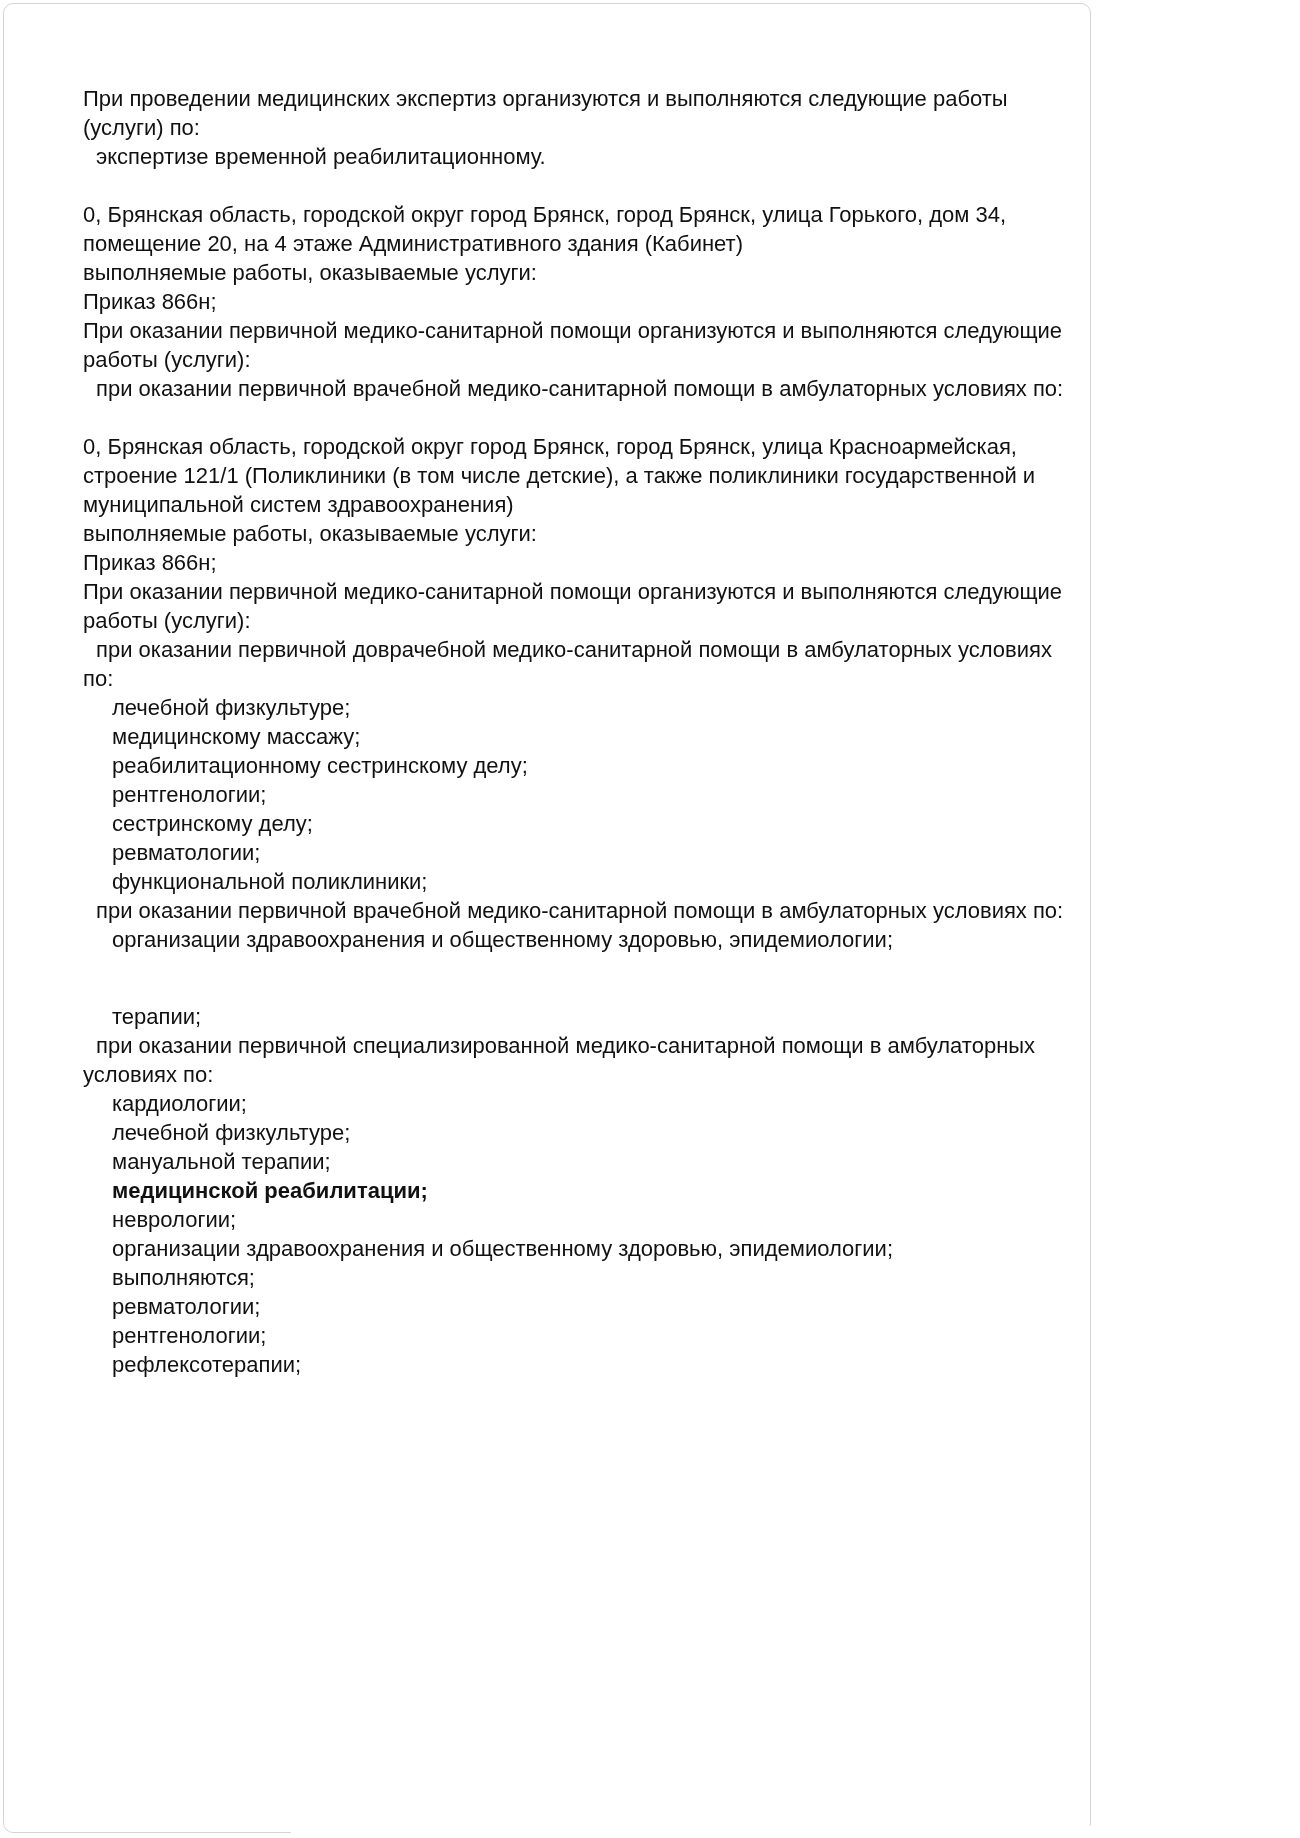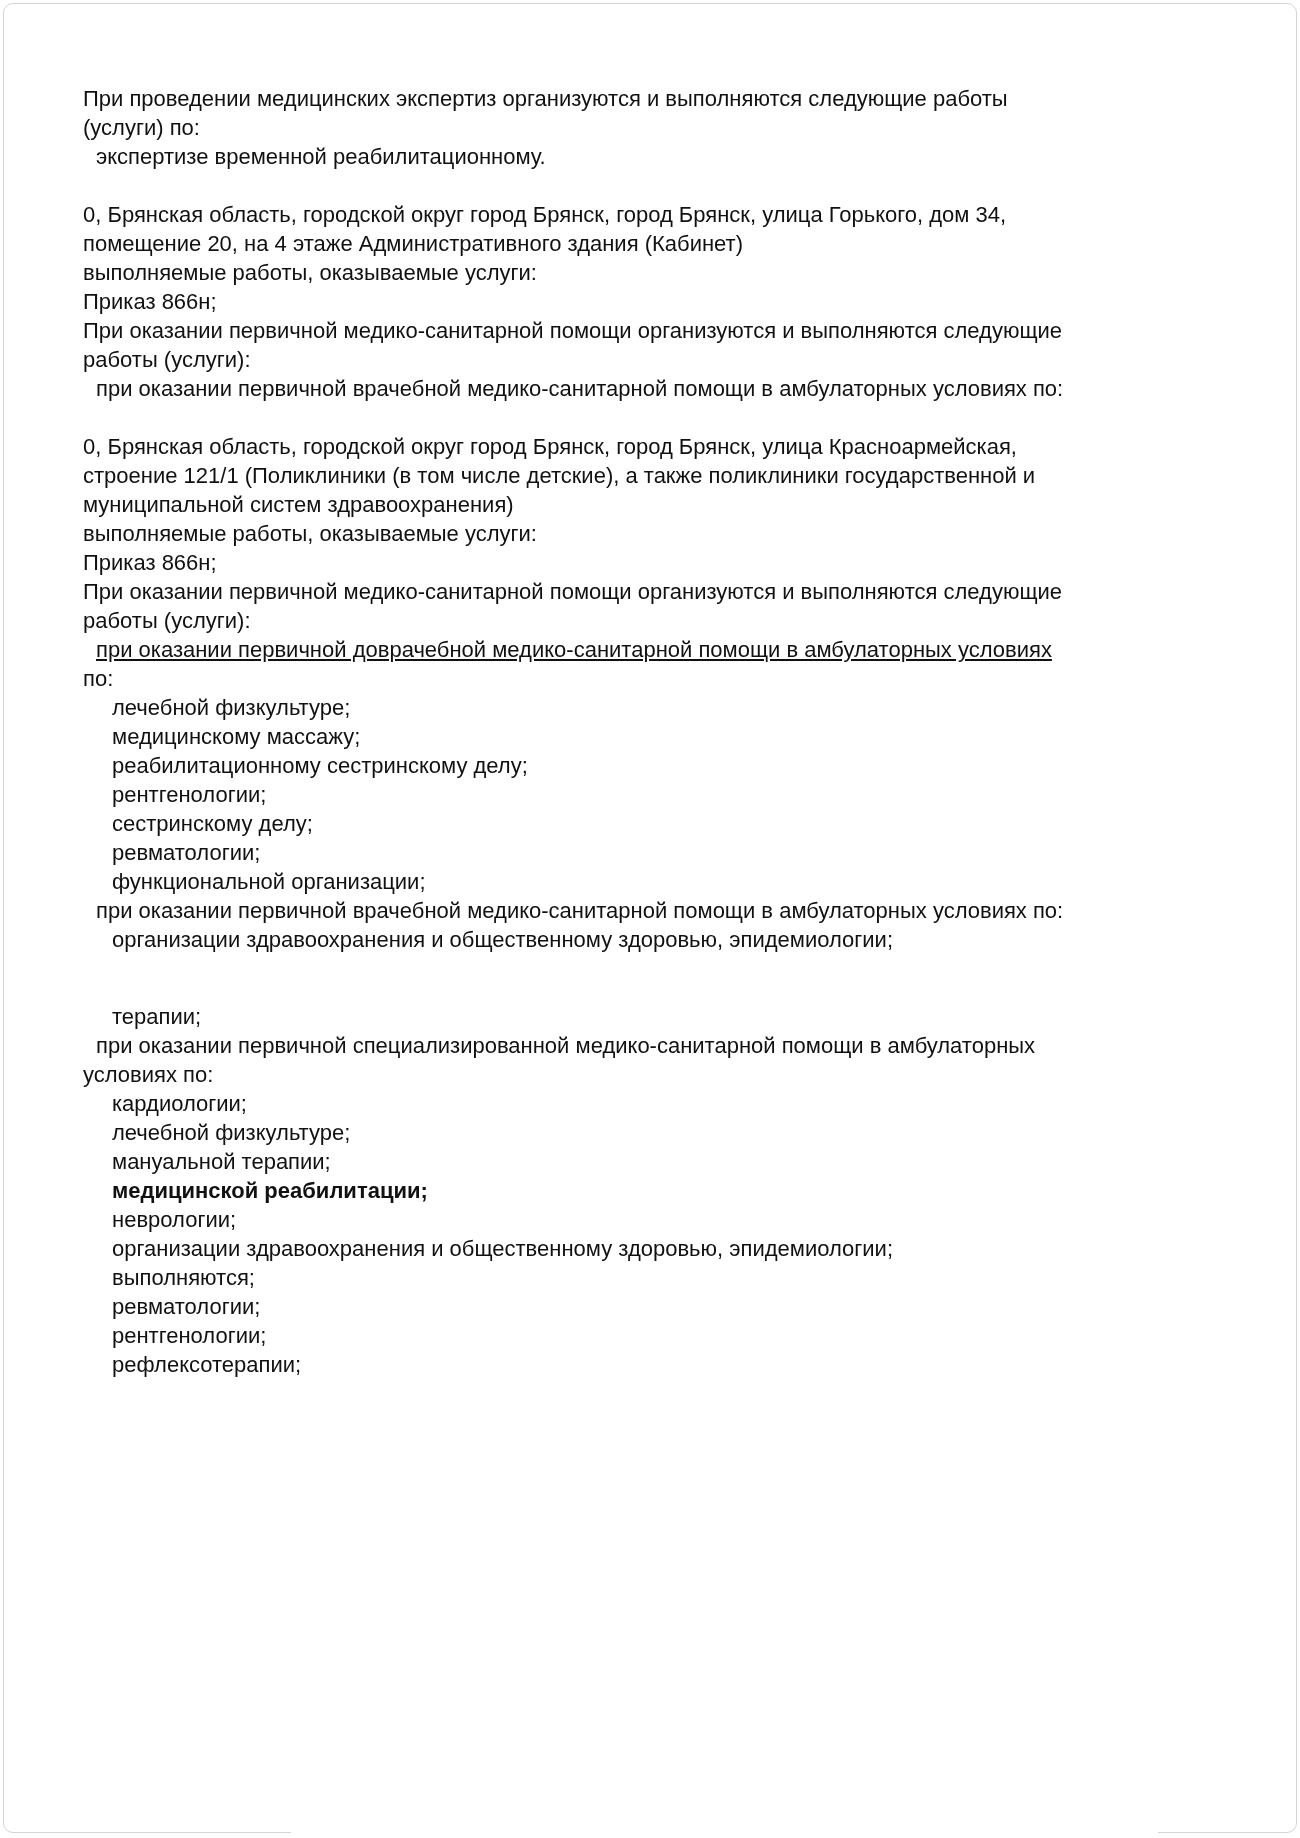--- a/index.html
+++ b/index.html
@@ -12,21 +12,21 @@
     width: 1300px;
     height: 1838px;
     background: var(--bg);
     overflow: hidden;
     font-family: "Liberation Sans", "DejaVu Sans", sans-serif;
   }
   .panel {
     position: absolute;
     left: 3px;
     top: 3px;
-    width: 1294px;
+    width: 1088px;
     height: 1830px;
     background: var(--bg);
     border: 1px solid var(--border-color);
     border-radius: 10px;
   }
   .content {
     position: absolute;
     left: 79px;
     top: 80px;
     width: 1140px;
@@ -66,29 +66,29 @@
       <div class="line" style="padding-left: 0px;">работы (услуги):</div>
       <div class="line" style="padding-left: 13px;">при оказании первичной врачебной медико-санитарной помощи в амбулаторных условиях по:</div>
       <div class="line" style="padding-left: 0px;"></div>
       <div class="line" style="padding-left: 0px;">0, Брянская область, городской округ город Брянск, город Брянск, улица Красноармейская,</div>
       <div class="line" style="padding-left: 0px;">строение 121/1 (Поликлиники (в том числе детские), а также поликлиники государственной и</div>
       <div class="line" style="padding-left: 0px;">муниципальной систем здравоохранения)</div>
       <div class="line" style="padding-left: 0px;">выполняемые работы, оказываемые услуги:</div>
       <div class="line" style="padding-left: 0px;">Приказ 866н;</div>
       <div class="line" style="padding-left: 0px;">При оказании первичной медико-санитарной помощи организуются и выполняются следующие</div>
       <div class="line" style="padding-left: 0px;">работы (услуги):</div>
-      <div class="line" style="padding-left: 13px; text-decoration: underline;">при оказании первичной доврачебной медико-санитарной помощи в амбулаторных условиях</div>
+      <div class="line" style="padding-left: 13px;">при оказании первичной доврачебной медико-санитарной помощи в амбулаторных условиях</div>
       <div class="line" style="padding-left: 0px;">по:</div>
       <div class="line" style="padding-left: 29px;">лечебной физкультуре;</div>
       <div class="line" style="padding-left: 29px;">медицинскому массажу;</div>
       <div class="line" style="padding-left: 29px;">реабилитационному сестринскому делу;</div>
       <div class="line" style="padding-left: 29px;">рентгенологии;</div>
       <div class="line" style="padding-left: 29px;">сестринскому делу;</div>
       <div class="line" style="padding-left: 29px;">ревматологии;</div>
-      <div class="line" style="padding-left: 29px;">функциональной организации;</div>
+      <div class="line" style="padding-left: 29px;">функциональной поликлиники;</div>
       <div class="line" style="padding-left: 13px;">при оказании первичной врачебной медико-санитарной помощи в амбулаторных условиях по:</div>
       <div class="line" style="padding-left: 29px;">организации здравоохранения и общественному здоровью, эпидемиологии;</div>
       <div class="line" style="padding-left: 29px; margin-top: 48px;">терапии;</div>
       <div class="line" style="padding-left: 13px;">при оказании первичной специализированной медико-санитарной помощи в амбулаторных</div>
       <div class="line" style="padding-left: 0px;">условиях по:</div>
       <div class="line" style="padding-left: 29px;">кардиологии;</div>
       <div class="line" style="padding-left: 29px;">лечебной физкультуре;</div>
       <div class="line" style="padding-left: 29px;">мануальной терапии;</div>
       <div class="line" style="padding-left: 29px; font-weight: bold;">медицинской реабилитации;</div>
       <div class="line" style="padding-left: 29px;">неврологии;</div>

